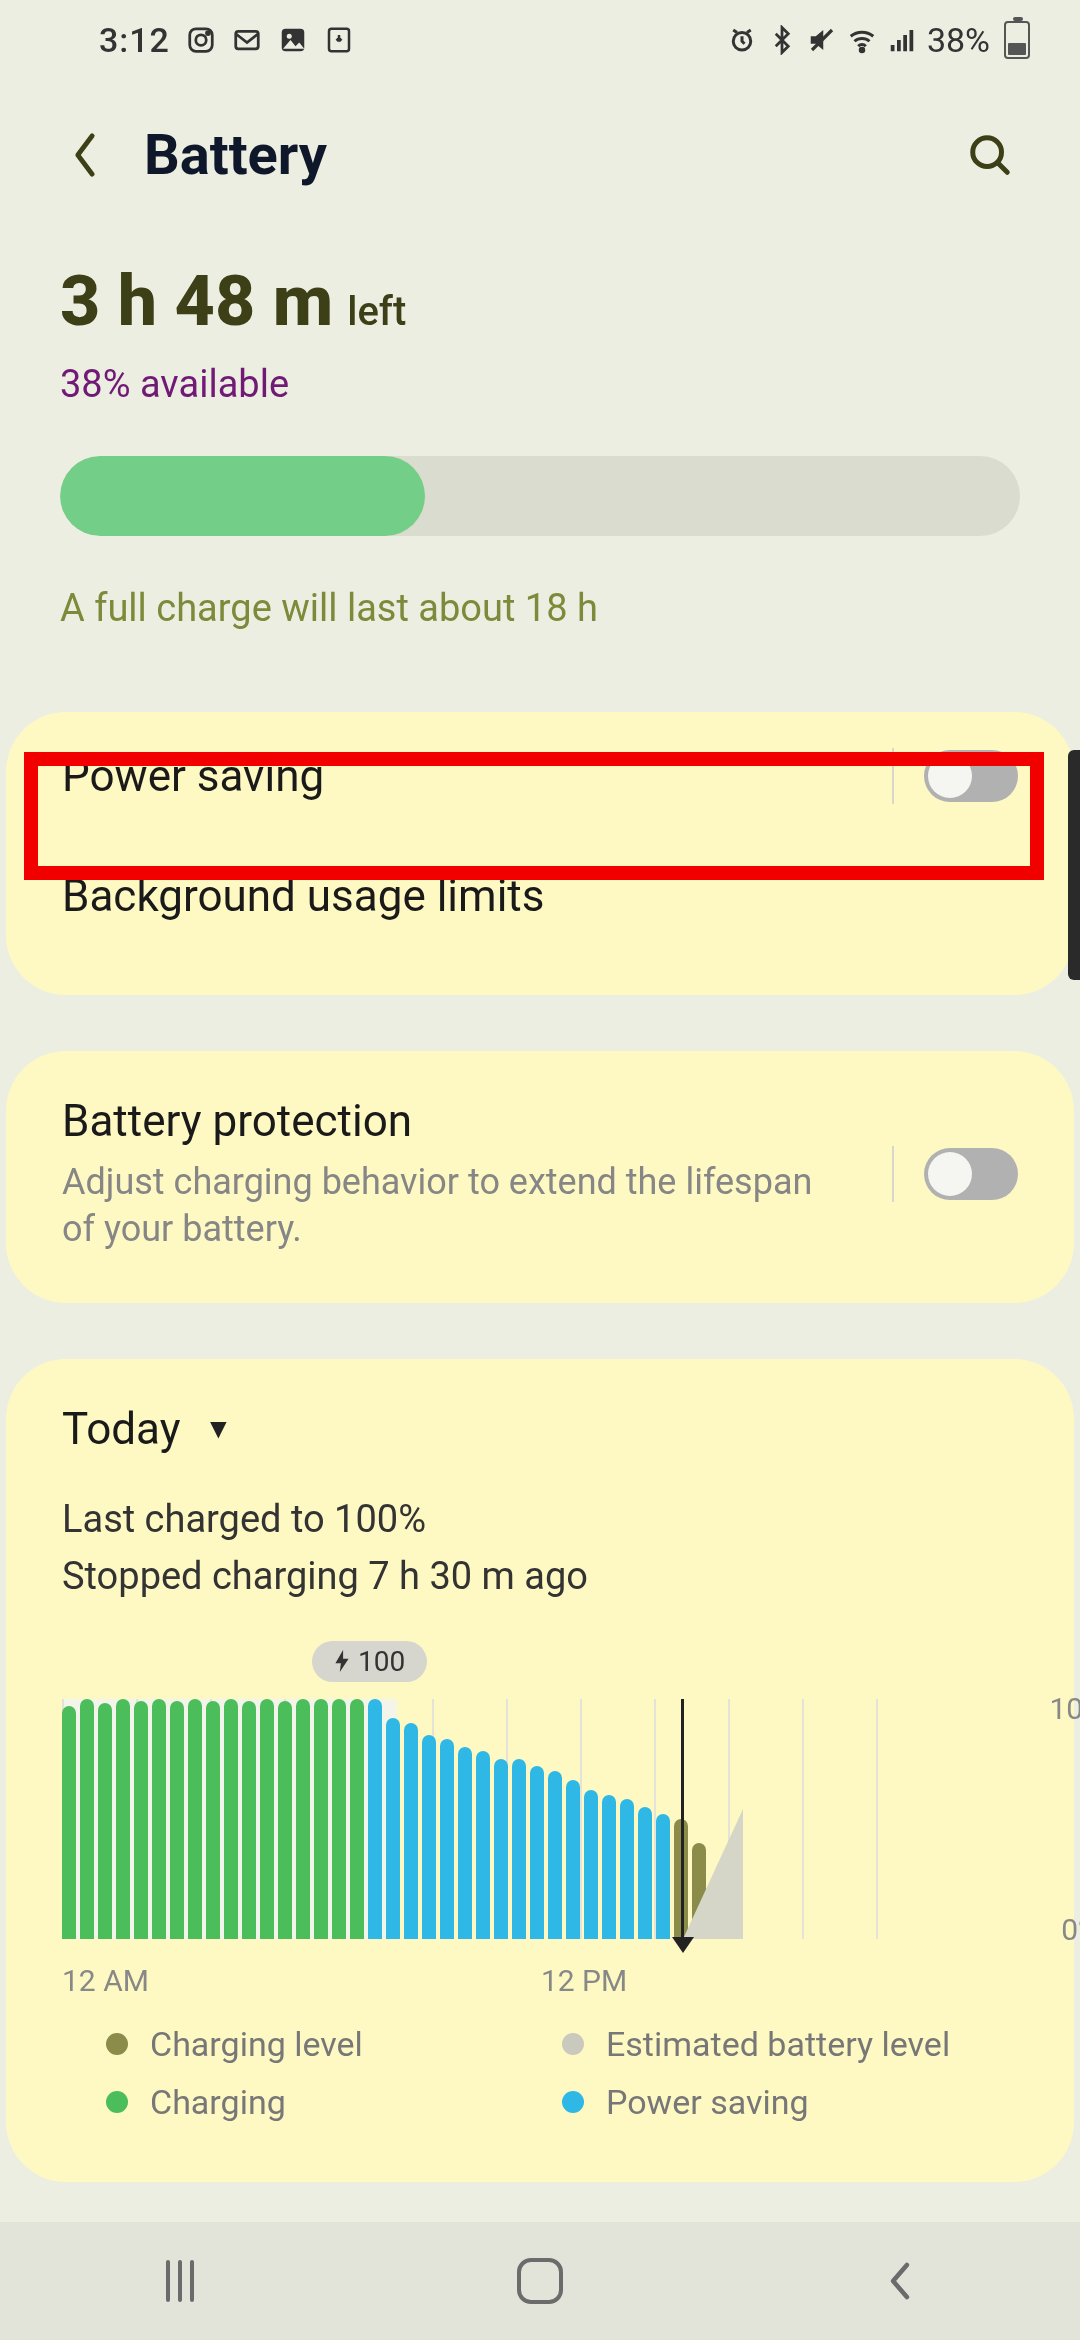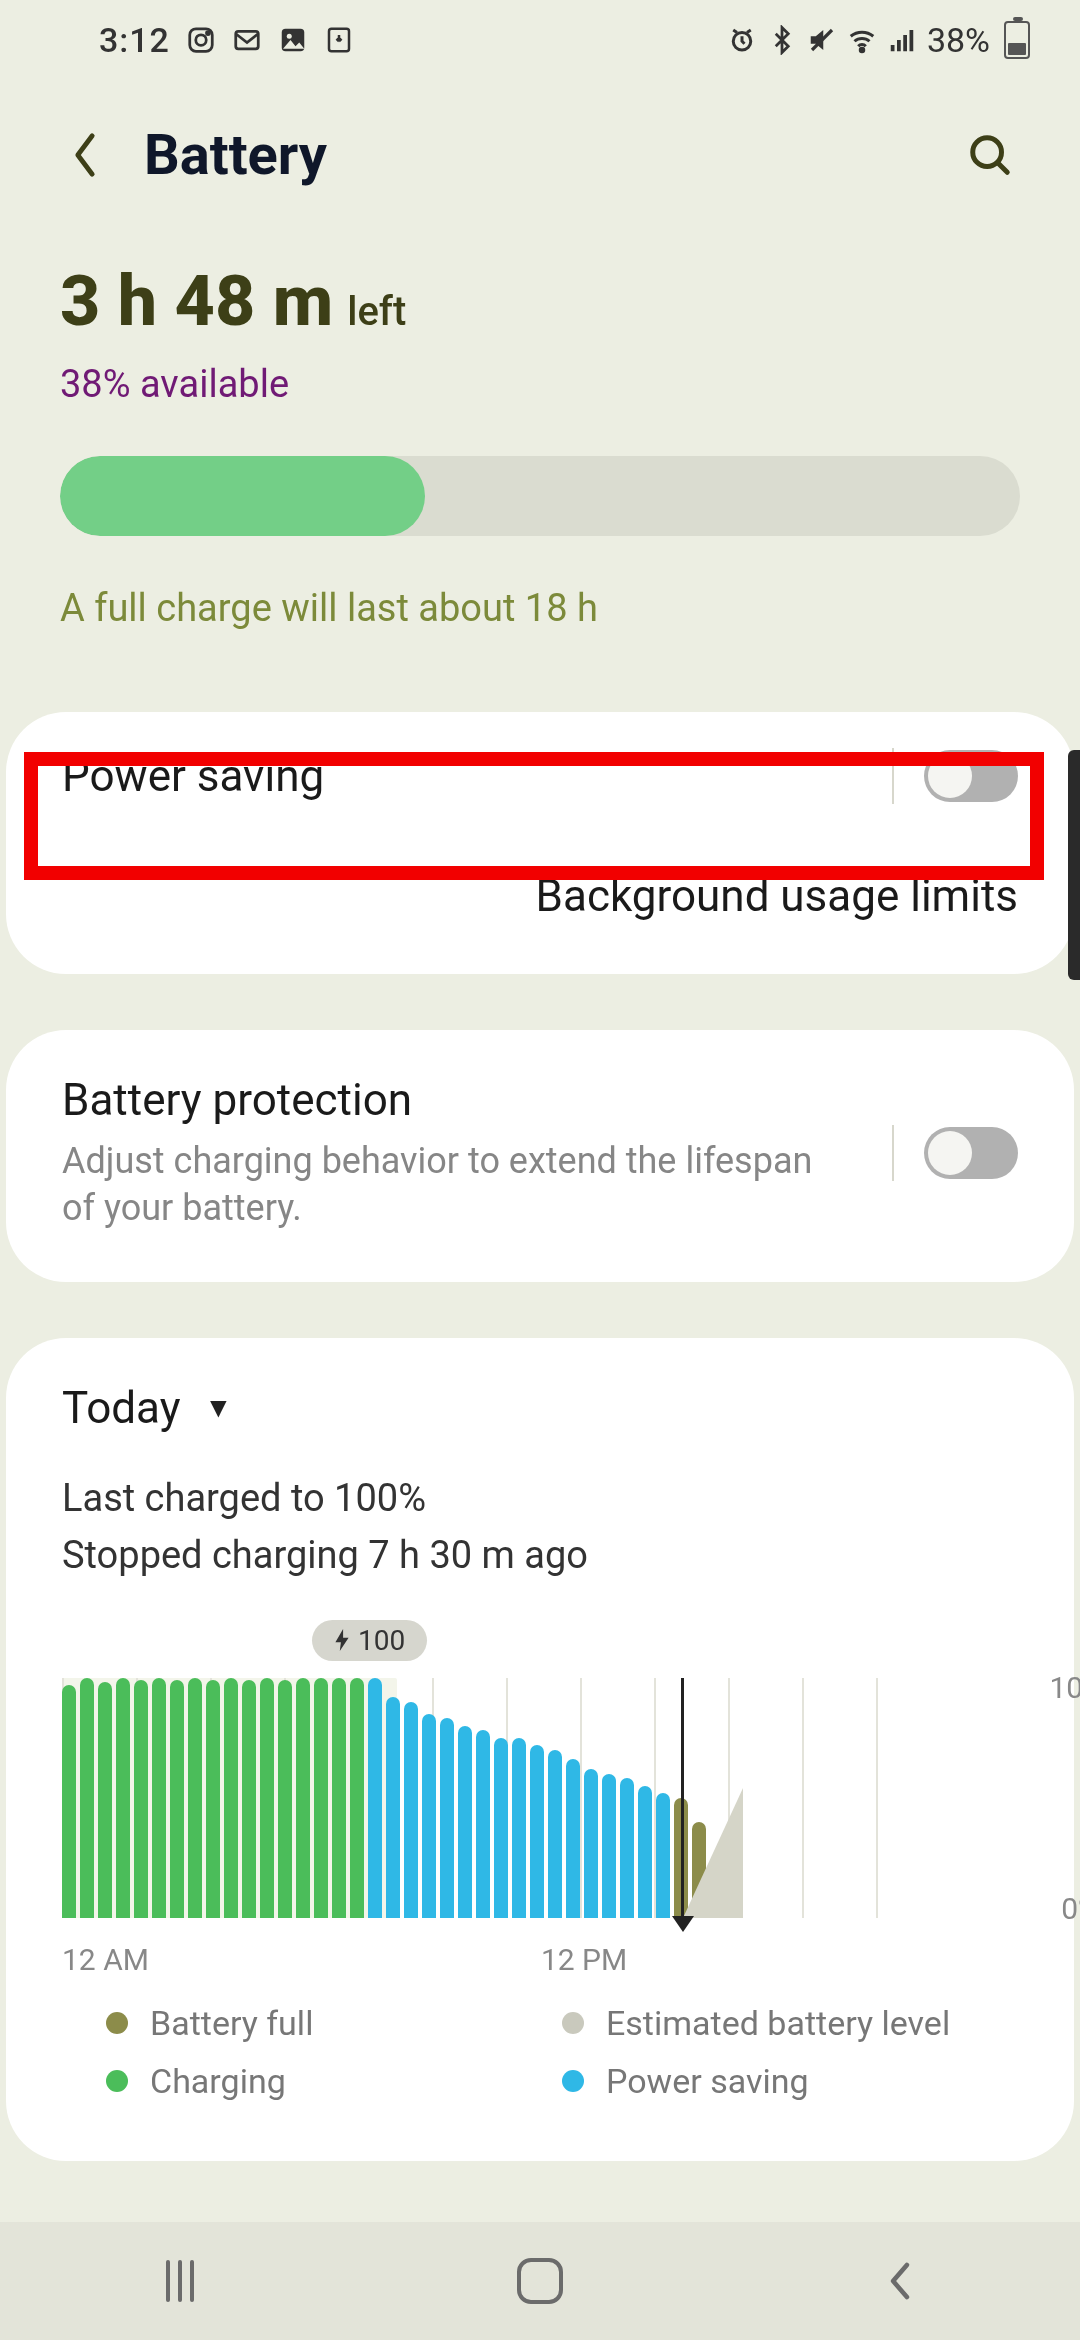--- a/index.html
+++ b/index.html
@@ -57,21 +57,21 @@
   .time-left .suffix { font-size: 40px; font-weight: 500; color: #3d3f17; }
   .avail { font-size: 38px; color: #701a75; margin-top: 20px;}
   .progress-track {
     margin-top: 50px; height: 80px; background: #dadcd0; border-radius: 40px; overflow:hidden;
   }
   .progress-fill { height:100%; background:#73cf87; border-radius:40px; }
   .full-charge { font-size: 38px; color: #7c8a3a; margin-top: 50px; }
 
   
   .card {
-    margin: 30px 6px 16px 6px; background:#ffffff; border-radius: 60px;
+    margin: 30px 6px 16px 6px; background:#fef9c3; border-radius: 60px;
   }
   .row {
     display:flex; align-items:center; justify-content:space-between;
     padding: 36px 56px;
   }
   .row .label { font-size: 44px; color:#1a1a1a; }
   .row .sub { font-size: 36px; color:#868686; margin-top:12px; line-height:1.3; max-width: 780px;}
   .row-left { display:flex; flex-direction:column; }
   .row-right { display:flex; align-items:center; }
   .divider-v { width:2px; height:56px; background:#d7d7cc; margin-right: 30px;}
@@ -251,21 +251,21 @@
 <div class="card" style="margin-top:42px; position:relative;">
   <div class="row">
     <div class="row-left">
       <span class="label">Power saving</span>
     </div>
     <div class="row-right">
       <div class="divider-v"></div>
       <div class="toggle"></div>
     </div>
   </div>
-  <div class="row" style="padding-top:30px; padding-bottom:52px;justify-content:flex-end;">
+  <div class="row" style="padding-top:30px; padding-bottom:73px;">
     <span class="label">Background usage limits</span>
   </div>
 </div>
 
 <div class="card" style="margin-top:56px;">
   <div class="row" style="padding-top:44px; padding-bottom:50px;">
     <div class="row-left">
       <span class="label">Battery protection</span>
       <span class="sub">Adjust charging behavior to extend the lifespan of your battery.</span>
     </div>
@@ -352,21 +352,21 @@
       <span class="ylab-bot">0%</span>
     </div>
   </div>
   <div class="xaxis">
     <span>12 AM</span>
     <span class="x2">12 PM</span>
   </div>
   <div class="legend">
     <div class="legend-item">
         <span class="dot olive"></span>
-        <span>Battery full</span>
+        <span>Charging level</span>
       </div>
     <div class="legend-item">
         <span class="dot grey"></span>
         <span>Estimated battery level</span>
       </div>
     <div class="legend-item">
         <span class="dot green"></span>
         <span>Charging</span>
       </div>
     <div class="legend-item">

